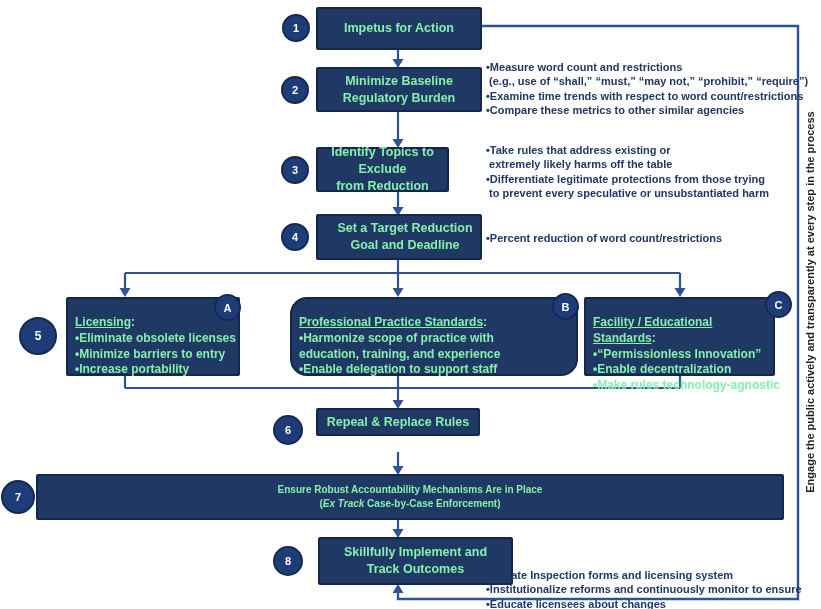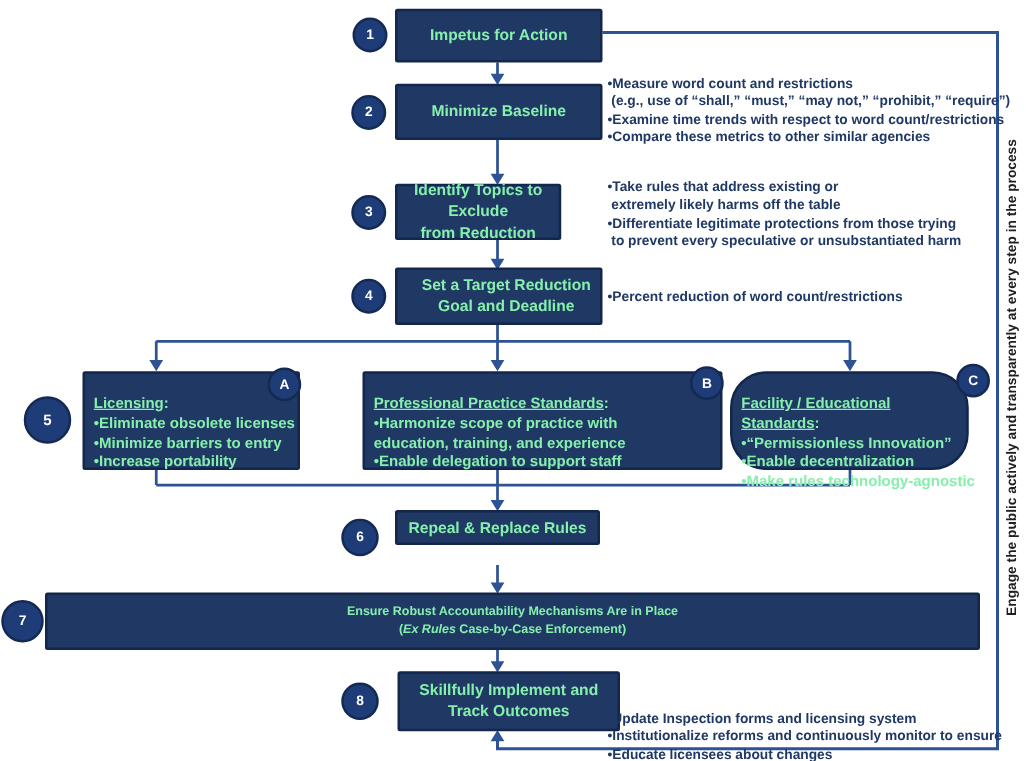--- a/index.html
+++ b/index.html
@@ -70,20 +70,21 @@
         <div>Impetus for Action</div>
       </div>
   </div>
 
   <div class="circle" style="left:281px; top:76px; width:28px; height:28px;">
     <span>2</span>
   </div>
   <div class="box" style="left:316px; top:67px; width:166px; height:45px;">
     <div class="lines">
       <div>Minimize Baseline</div>
+      <div>Regulatory Burden</div>
     </div>
   </div>
   <div class="ann" style="left:486px; top:60px;">
     <div class="ann-line">•Measure word count and restrictions</div>
     <div class="ann-line"> (e.g., use of “shall,” “must,” “may not,” “prohibit,” “require”)</div>
     <div class="ann-line">•Examine time trends with respect to word count/restrictions</div>
     <div class="ann-line">•Compare these metrics to other similar agencies</div>
   </div>
 
   <div class="circle" style="left:281px; top:156px; width:28px; height:28px;">
@@ -124,33 +125,33 @@
       <div><span class="bt">Licensing</span><span>:</span></div>
       <div class="bl">•Eliminate obsolete licenses</div>
       <div class="bl">•Minimize barriers to entry</div>
       <div class="bl">•Increase portability</div>
     </div>
   </div>
   <div class="circle" style="left:214px; top:294px; width:27px; height:27px;">
     <span>A</span>
   </div>
 
-  <div class="box listbox" style="left:290px; top:297px; width:288px; height:79px;">
+  <div class="box listbox" style="left:290px; top:297px; width:288px; height:79px;border-radius:17px;">
     <div class="lines">
       <div><span class="bt">Professional Practice Standards</span><span>:</span></div>
       <div class="bl">•Harmonize scope of practice with</div>
       <div class="bl">education, training, and experience</div>
       <div class="bl">•Enable delegation to support staff</div>
     </div>
   </div>
   <div class="circle" style="left:552px; top:293px; width:27px; height:27px;">
     <span>B</span>
   </div>
 
-  <div class="box listbox" style="left:584px; top:297px; width:191px; height:79px;border-radius:29px;">
+  <div class="box listbox" style="left:584px; top:297px; width:191px; height:79px;">
     <div class="lines">
       <div><span class="bt">Facility / Educational Standards</span><span>:</span></div>
       <div class="bl">•“Permissionless Innovation”</div>
       <div class="bl">•Enable decentralization</div>
       <div class="bl">•Make rules technology-agnostic</div>
     </div>
   </div>
   <div class="circle" style="left:765px; top:291px; width:27px; height:27px;">
     <span>C</span>
   </div>
@@ -163,28 +164,28 @@
         <div>Repeal &amp; Replace Rules</div>
       </div>
   </div>
 
   <div class="circle" style="left:1px; top:480px; width:34px; height:34px;">
     <span>7</span>
   </div>
   <div class="box" id="box7" style="left:36px; top:474px; width:748px; height:46px;">
     <div class="lines">
       <div>Ensure Robust Accountability Mechanisms Are in Place</div>
-      <div><span>(</span><i>Ex Rules</i><span> Case-by-Case Enforcement)</span></div>
+      <div><span>(</span><i>Ex Track</i><span> Case-by-Case Enforcement)</span></div>
     </div>
   </div>
 
   <div class="circle" style="left:273px; top:546px; width:30px; height:30px;">
     <span>8</span>
   </div>
-  <div class="box" style="left:318px; top:537px; width:178px; height:48px;">
+  <div class="box" style="left:318px; top:537px; width:195px; height:48px;">
     <div class="lines">
       <div>Skillfully Implement and</div>
       <div>Track Outcomes</div>
     </div>
   </div>
   <div class="ann" style="left:486px; top:534px;margin-top:34px;">
     <div class="ann-line">•Update Inspection forms and licensing system</div>
     <div class="ann-line">•Institutionalize reforms and continuously monitor to ensure</div>
     <div class="ann-line">•Educate licensees about changes</div>
     <div class="ann-line"> no return to “business as usual”</div>

